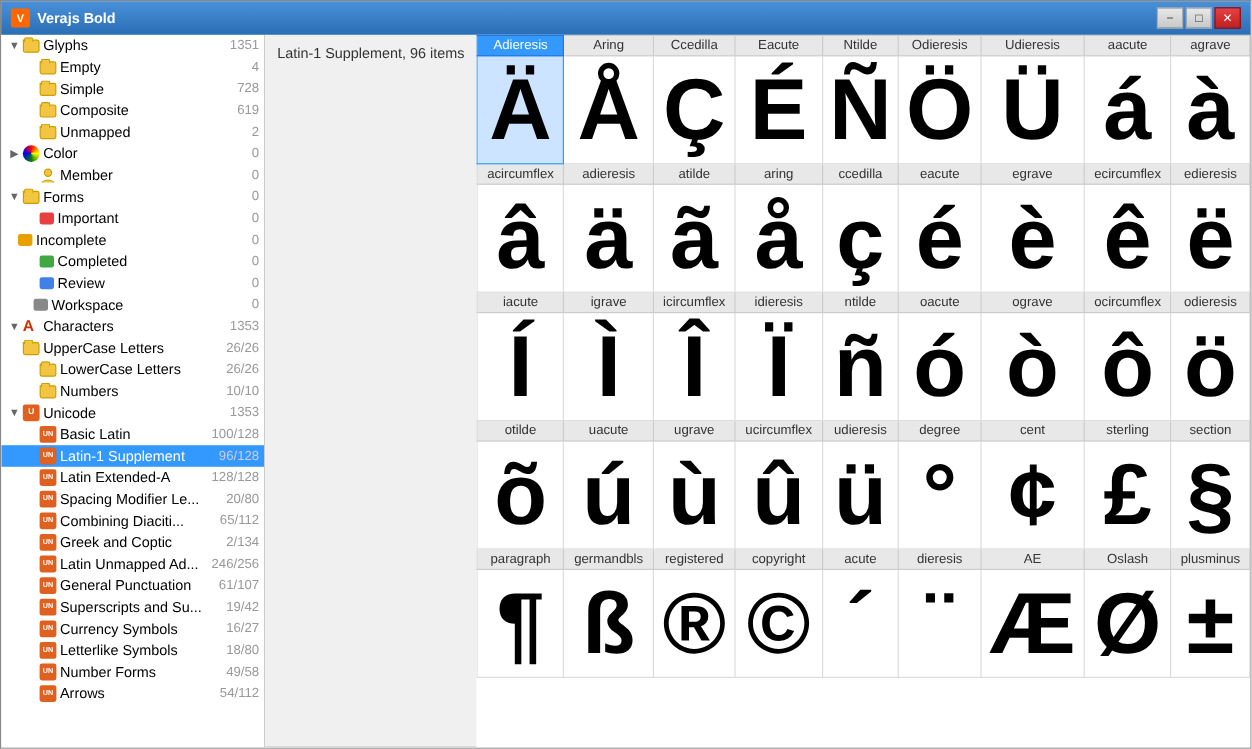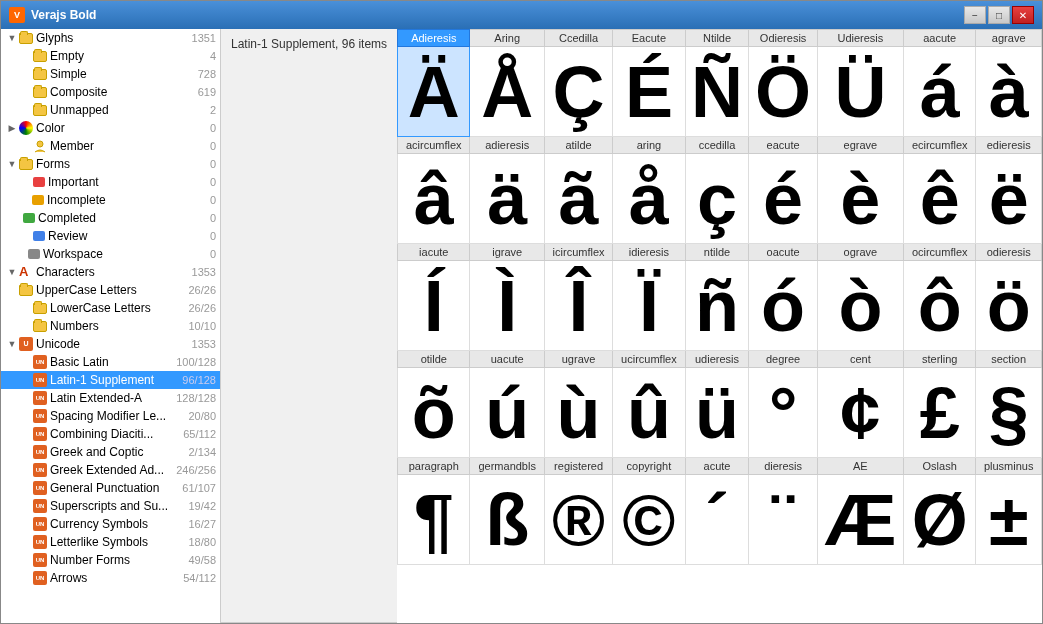--- a/index.html
+++ b/index.html
@@ -137,27 +137,27 @@
           <span class="icon-folder"></span>
           <span class="item-label">Forms</span>
           <span class="item-count">0</span>
         </div>
         <div class="tree-item" style="padding-left:18px">
           <span class="expand-icon"></span>
           <span class="tag-icon tag-important"></span>
           <span class="item-label">Important</span>
           <span class="item-count">0</span>
         </div>
-        <div class="tree-item" style="padding-left:17px">
+        <div class="tree-item" style="padding-left:0">
           <span class="expand-icon"></span>
           <span class="tag-icon tag-incomplete"></span>
           <span class="item-label">Incomplete</span>
           <span class="item-count">0</span>
         </div>
-        <div class="tree-item" style="padding-left:8px">
+        <div class="tree-item" style="padding-left:18px">
           <span class="expand-icon"></span>
           <span class="tag-icon tag-completed"></span>
           <span class="item-label">Completed</span>
           <span class="item-count">0</span>
         </div>
         <div class="tree-item" style="padding-left:18px">
           <span class="expand-icon"></span>
           <span class="tag-icon tag-review"></span>
           <span class="item-label">Review</span>
           <span class="item-count">0</span>
@@ -232,21 +232,21 @@
         </div>
         <div class="tree-item" style="padding-left:18px">
           <span class="expand-icon"></span>
           <span class="icon-unicode" style="font-size:6px">UN</span>
           <span class="item-label">Greek and Coptic</span>
           <span class="item-count">2/134</span>
         </div>
         <div class="tree-item" style="padding-left:18px">
           <span class="expand-icon"></span>
           <span class="icon-unicode" style="font-size:6px">UN</span>
-          <span class="item-label">Greek Extended Ad...</span>
+          <span class="item-label">Latin Unmapped Ad...</span>
           <span class="item-count">246/256</span>
         </div>
         <div class="tree-item" style="padding-left:18px">
           <span class="expand-icon"></span>
           <span class="icon-unicode" style="font-size:6px">UN</span>
           <span class="item-label">General Punctuation</span>
           <span class="item-count">61/107</span>
         </div>
         <div class="tree-item" style="padding-left:18px">
           <span class="expand-icon"></span>

